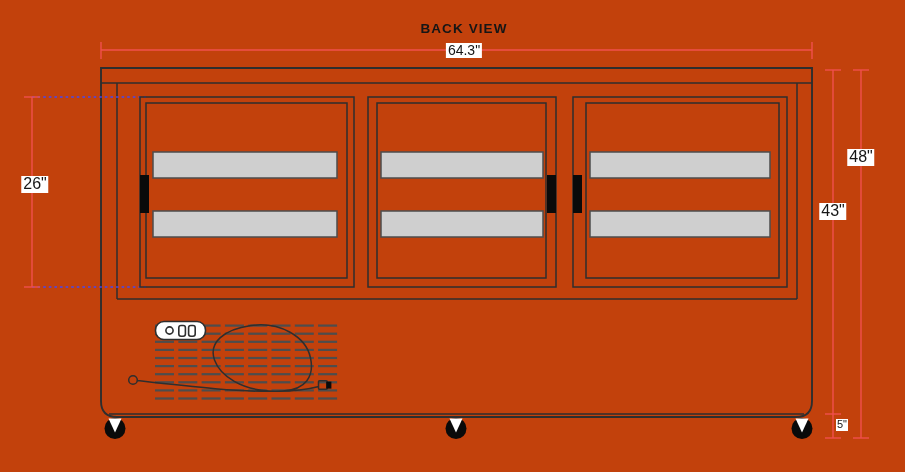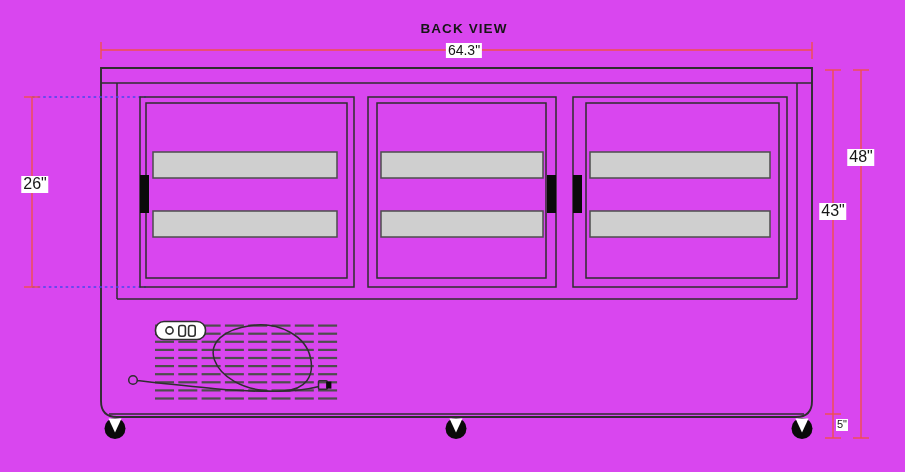--- a/index.html
+++ b/index.html
@@ -1,17 +1,17 @@
 <!DOCTYPE html>
 <html style="--red: #f0504e; --blue: #4747f0; --outline: #2e2e2e; --shelf: #cfcfcf; --shelfb: #4d4d4d; --handle: #0a0a0a;"><head>
 <meta charset="utf-8">
 <style>
   html,body{margin:0;padding:0;background:#fff;}
   .canvas{
-    position:relative;width:905px;height:472px;background:#d946ef;overflow:hidden;
+    position:relative;width:905px;height:472px;background:#c2410c;overflow:hidden;
     font-family:"Liberation Sans","DejaVu Sans",sans-serif;color:#161616;
   }
   .canvas svg{position:absolute;left:0;top:0;}
   .title{
     position:absolute;transform:translateX(-50%);
     font-size:13.5px;font-weight:bold;letter-spacing:1.1px;white-space:nowrap;
   }
   .dim-label{
     position:absolute;transform:translateX(-50%);
     background:#fff;padding:0 2px;line-height:1.05;

